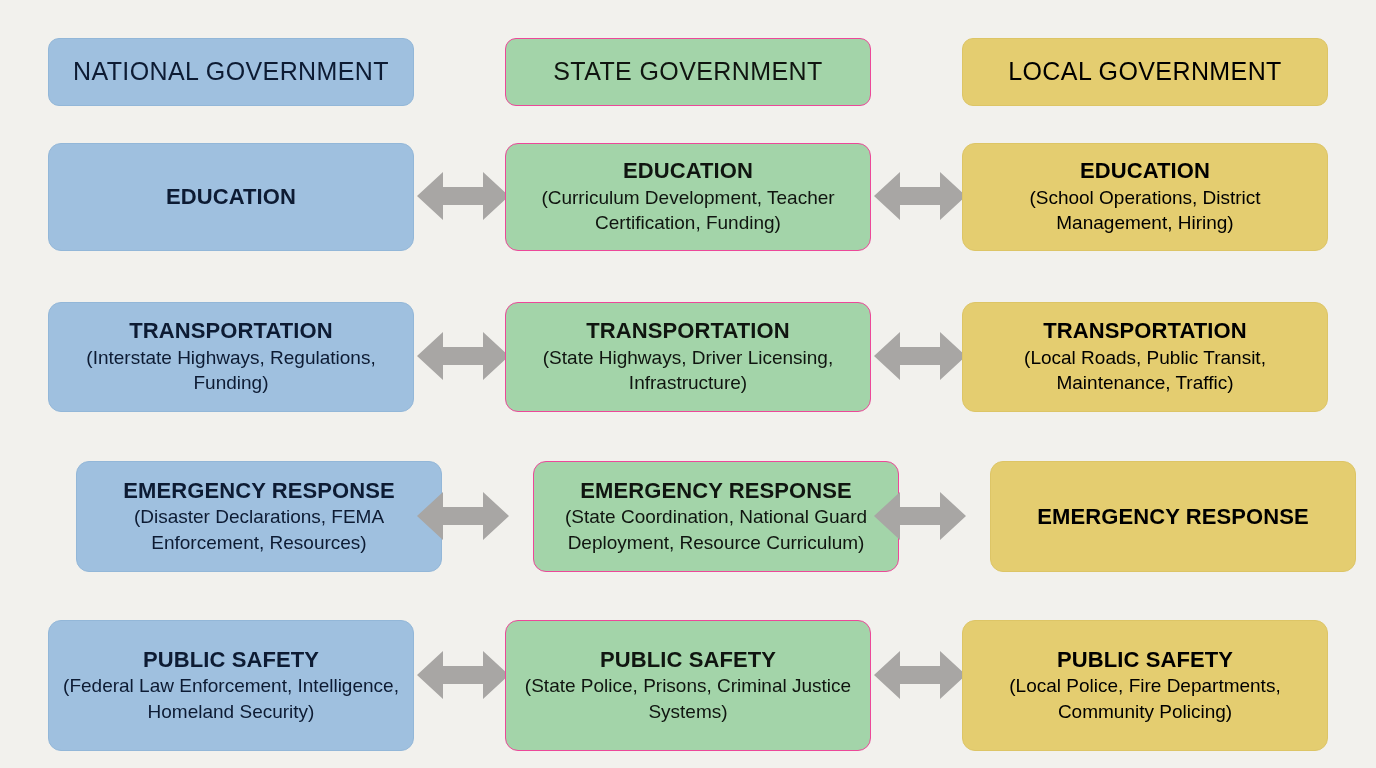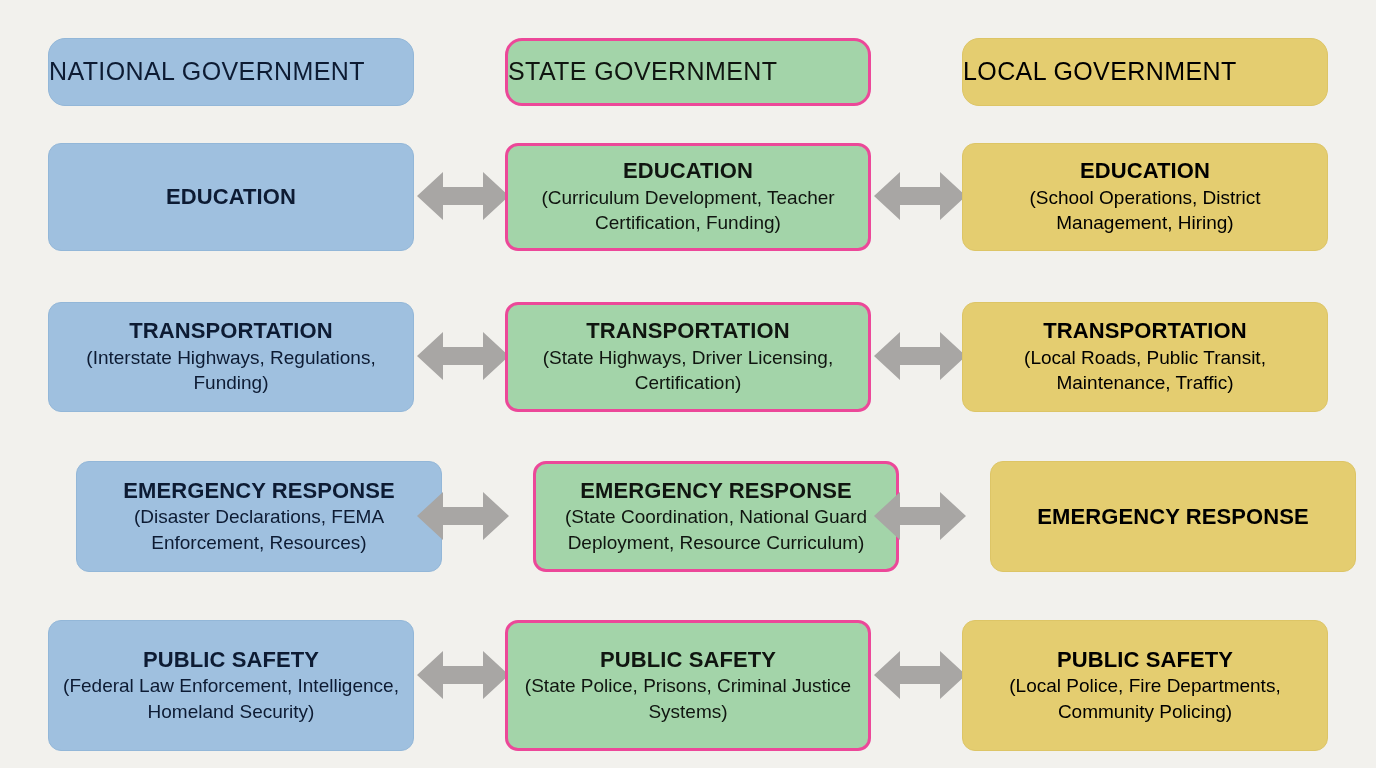--- a/index.html
+++ b/index.html
@@ -24,24 +24,24 @@
   .col-national { left: 48px; }
   .col-state    { left: 505px; }
   .col-local    { left: 962px; }
 
   
   .header-box {
     position: absolute;
     top: 38px;
     height: 68px;
     width: 366px;
-    border-radius: 17px;
+    border-radius: 11px;
     display: flex;
     align-items: center;
-    justify-content: flex-start;
+    justify-content: center;
     box-sizing: border-box;
     text-align: center;
   }
   .header-box .header-label {
     font-size: 25px;
     letter-spacing: 0.4px;
     font-weight: 400;
     line-height: 1.1;
   }
 
@@ -73,21 +73,21 @@
   }
 
   
   .c-national {
     background: #9fc0df;
     border: 1px solid #93b7d8;
     color: #0d1b33;
   }
   .c-state {
     background: #a3d4a9;
-    border: 3px solid #ec4899;
+    border: 1px solid #ec4899;
     color: #101510;
   }
   .c-local {
     background: #e4cd70;
     border: 1px solid #ddc566;
     color: #000000;
   }
 
   
   .row-1 { top: 143px; height: 108px; }
@@ -150,21 +150,21 @@
     <span class="box-title">TRANSPORTATION</span>
     <span class="box-sub">(Interstate Highways, Regulations, Funding)</span>
   </div>
   <div class="arrow arrow-left arrow-r2">
     <svg viewBox="0 0 92 60" xmlns="http://www.w3.org/2000/svg" aria-hidden="true">
       <polygon points="0,30 26,6 26,21 66,21 66,6 92,30 66,54 66,39 26,39 26,54" fill="#a8a6a4"></polygon>
     </svg>
   </div>
   <div class="box c-state col-state row-2">
     <span class="box-title">TRANSPORTATION</span>
-    <span class="box-sub">(State Highways, Driver Licensing, Certification)</span>
+    <span class="box-sub">(State Highways, Driver Licensing, Infrastructure)</span>
   </div>
   <div class="arrow arrow-right arrow-r2">
     <svg viewBox="0 0 92 60" xmlns="http://www.w3.org/2000/svg" aria-hidden="true">
       <polygon points="0,30 26,6 26,21 66,21 66,6 92,30 66,54 66,39 26,39 26,54" fill="#a8a6a4"></polygon>
     </svg>
   </div>
   <div class="box c-local col-local row-2">
     <span class="box-title">TRANSPORTATION</span>
     <span class="box-sub">(Local Roads, Public Transit, Maintenance, Traffic)</span>
   </div>

